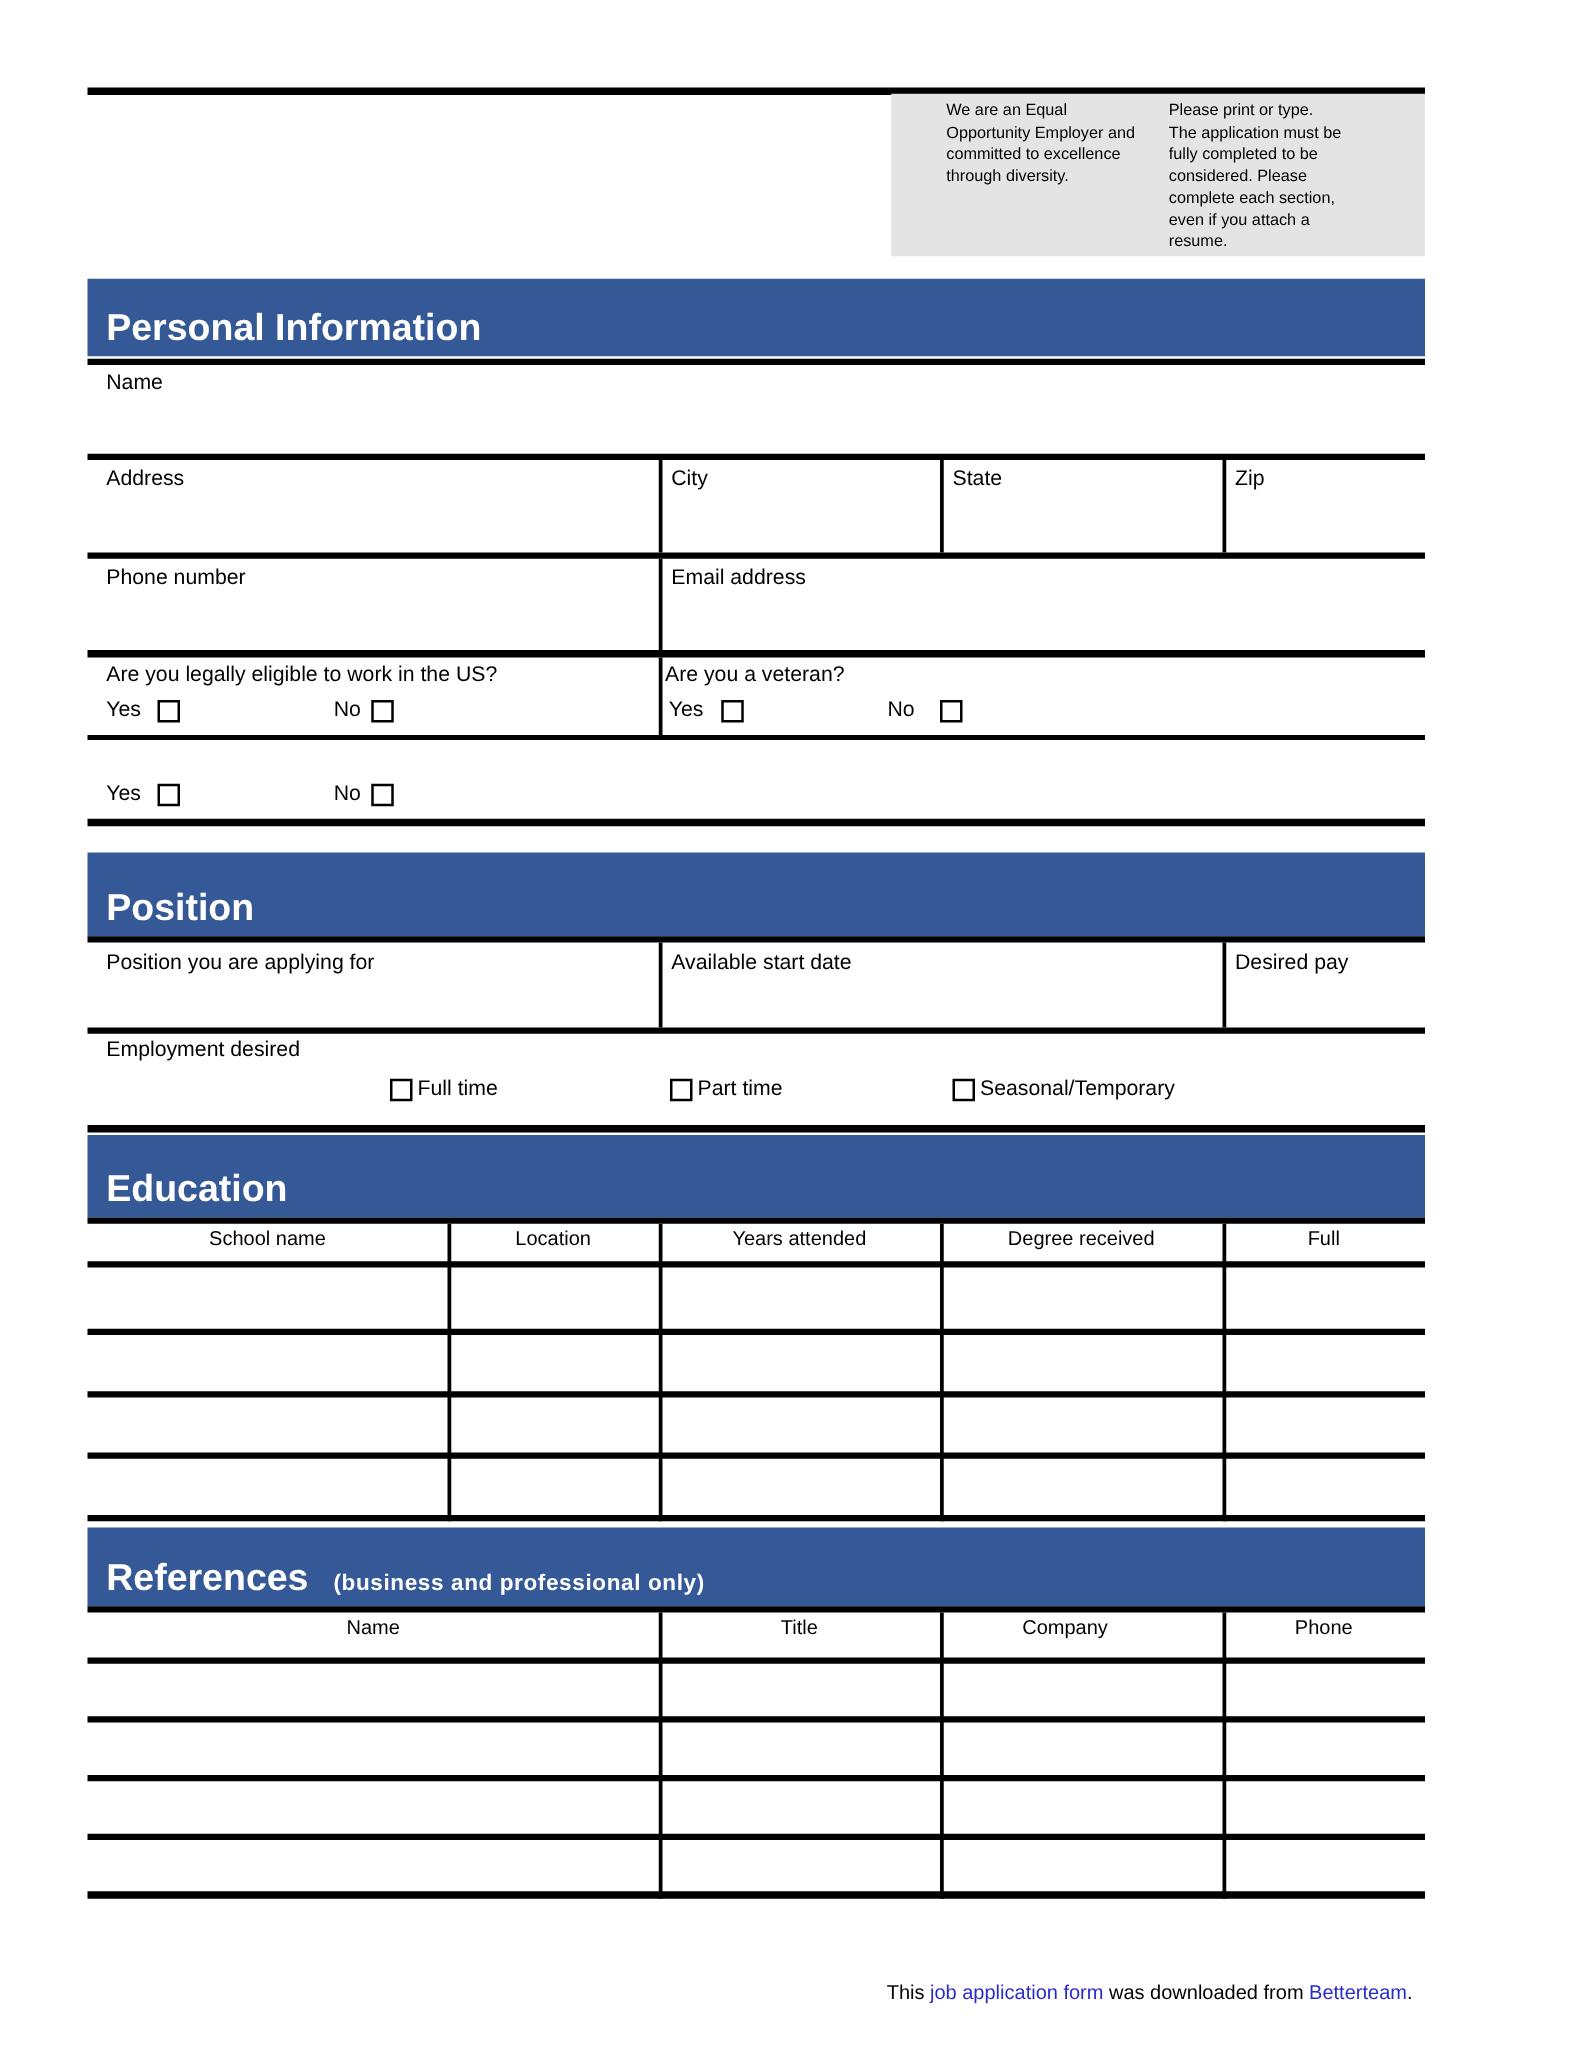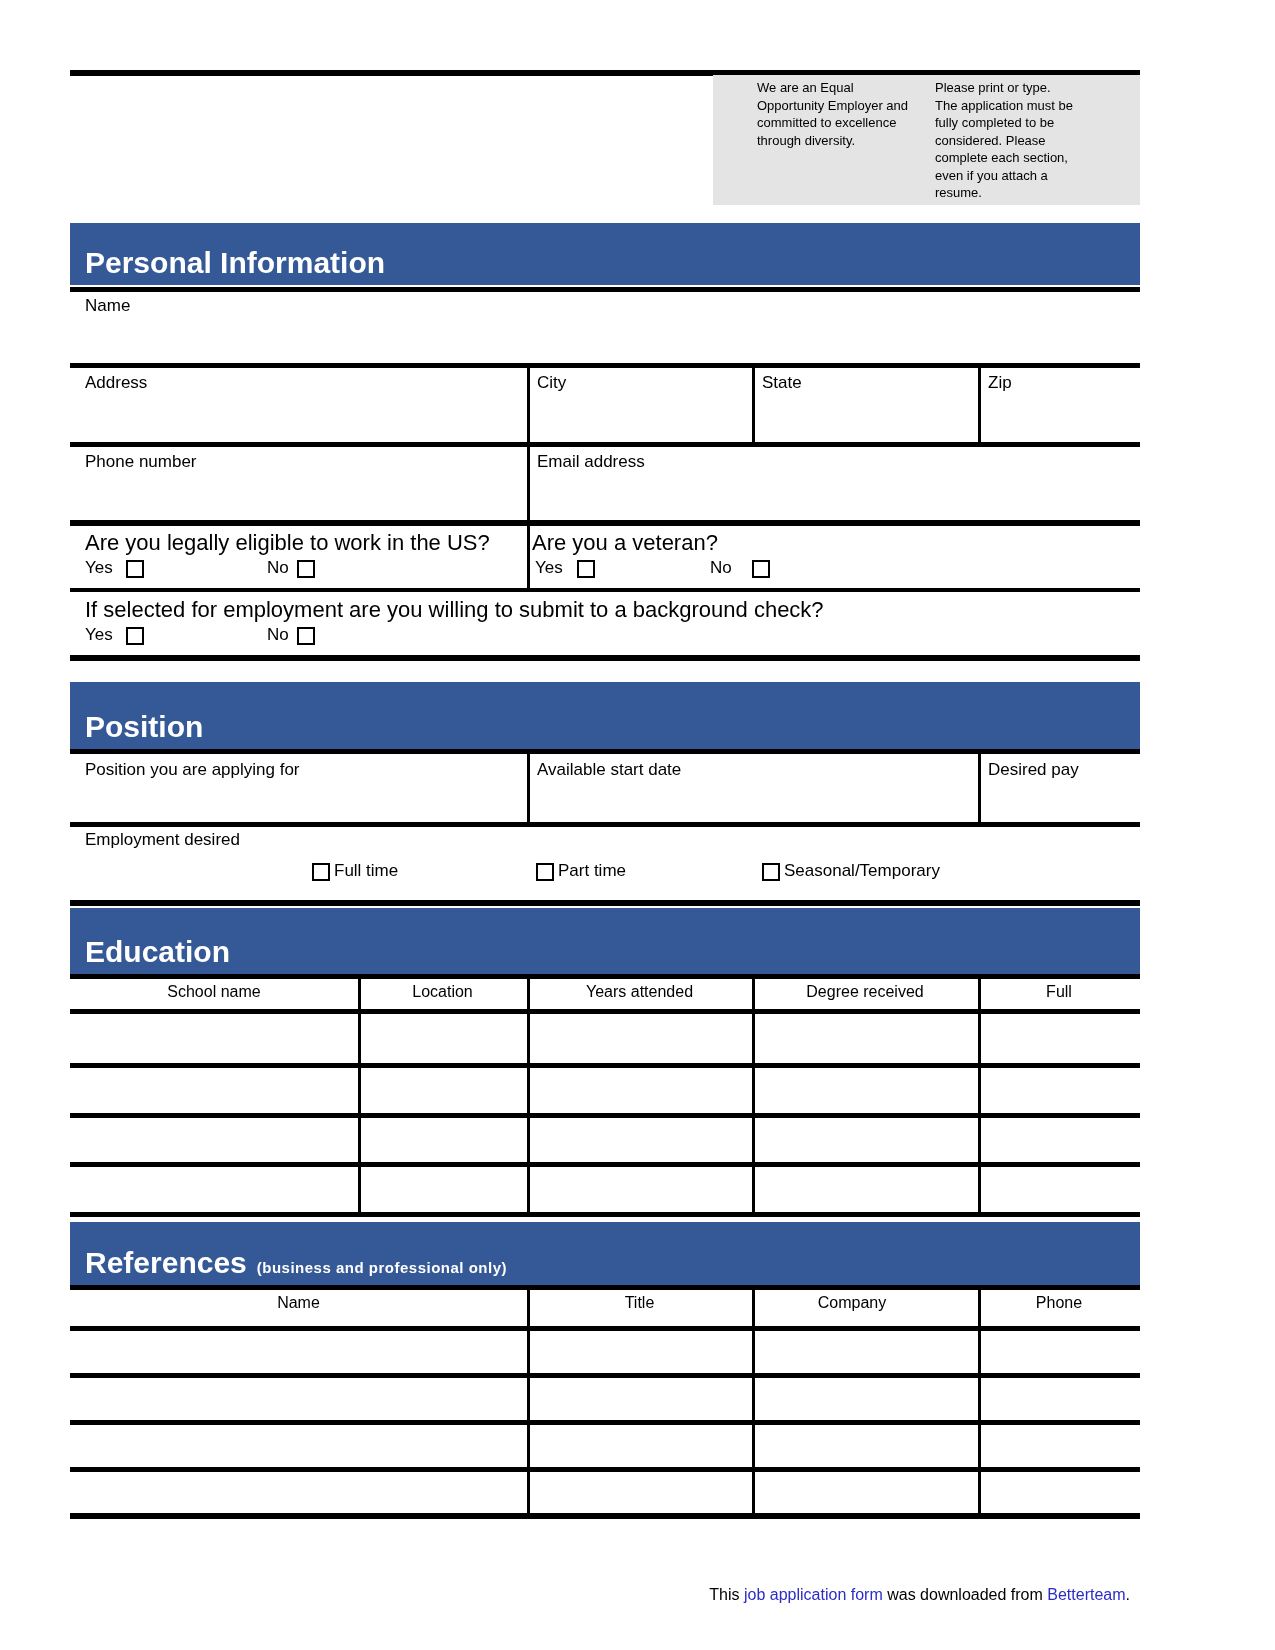--- a/index.html
+++ b/index.html
@@ -4,23 +4,23 @@
 <style>
   html,body{margin:0;padding:0;background:#fff;}
   #page{position:relative;width:1275px;height:1650px;background:#fff;
         font-family:"Liberation Sans","DejaVu Sans",sans-serif;color:#000;overflow:hidden;}
   .rule{position:absolute;left:70px;width:1070px;background:#000;}
   .vline{position:absolute;width:3px;background:#000;}
   .bar{position:absolute;left:70px;width:1070px;background:var(--accent,#355996);
        color:#fff;font-weight:bold;display:flex;align-items:flex-end;
        padding:0 0 7px 15px;box-sizing:border-box;}
   .bar .big{font-size:30px;line-height:1;}
-  .bar .small{font-size:15px;line-height:1;margin-left:10px;margin-bottom:3px;letter-spacing:.5px;}
+  .bar .small{font-size:18px;line-height:1;margin-left:20px;margin-bottom:3px;letter-spacing:.5px;}
   .label{position:absolute;font-size:17px;line-height:1.2;white-space:nowrap;}
-  .qlabel{position:absolute;font-size:22px;line-height:1.2;white-space:nowrap;}
+  .qlabel{position:absolute;font-size:17px;line-height:1.2;white-space:nowrap;}
   .title{position:absolute;font-size:26px;font-weight:bold;white-space:nowrap;}
   .notice{position:absolute;background:var(--notice-bg,#E4E4E4);}
   .notice-text{position:absolute;font-size:13px;line-height:17.5px;white-space:pre-line;}
   .cb{position:absolute;width:14px;height:14px;border:2px solid #000;background:#fff;}
   .hdr{position:absolute;font-size:16px;text-align:center;}
   .cell{position:absolute;background:transparent;}
   .footer{position:absolute;left:630px;top:1586px;width:500px;text-align:right;
           font-size:16px;white-space:nowrap;}
   .link{color:var(--link,#2B2BC8);cursor:pointer;}
 </style>
@@ -78,21 +78,20 @@
   <div class="cb" style="left:126px;top:560px"></div>
   <div class="label" style="left:267px;top:558px">No</div>
   <div class="cb" style="left:297px;top:560px"></div>
   <div class="label" style="left:535px;top:558px">Yes</div>
   <div class="cb" style="left:577px;top:560px"></div>
   <div class="label" style="left:710px;top:558px">No</div>
   <div class="cb" style="left:752px;top:560px"></div>
   <div class="vline" style="left:527px;top:526px;height:62px"></div>
   <div class="rule" style="top:588px;height:4px"></div>
 
-  <div class="qlabel" style="left:85px;top:597px">If selected for employment are you willing to submit to a background check?</div>
   <div class="label" style="left:85px;top:625px">Yes</div>
   <div class="cb" style="left:126px;top:627px"></div>
   <div class="label" style="left:267px;top:625px">No</div>
   <div class="cb" style="left:297px;top:627px"></div>
   <div class="rule" style="top:655px;height:6px"></div>
 
   <div class="bar" style="top:682px;height:67px">
     <span class="big">Position</span>
   </div>
   <div class="rule" style="top:749px;height:5px"></div>

